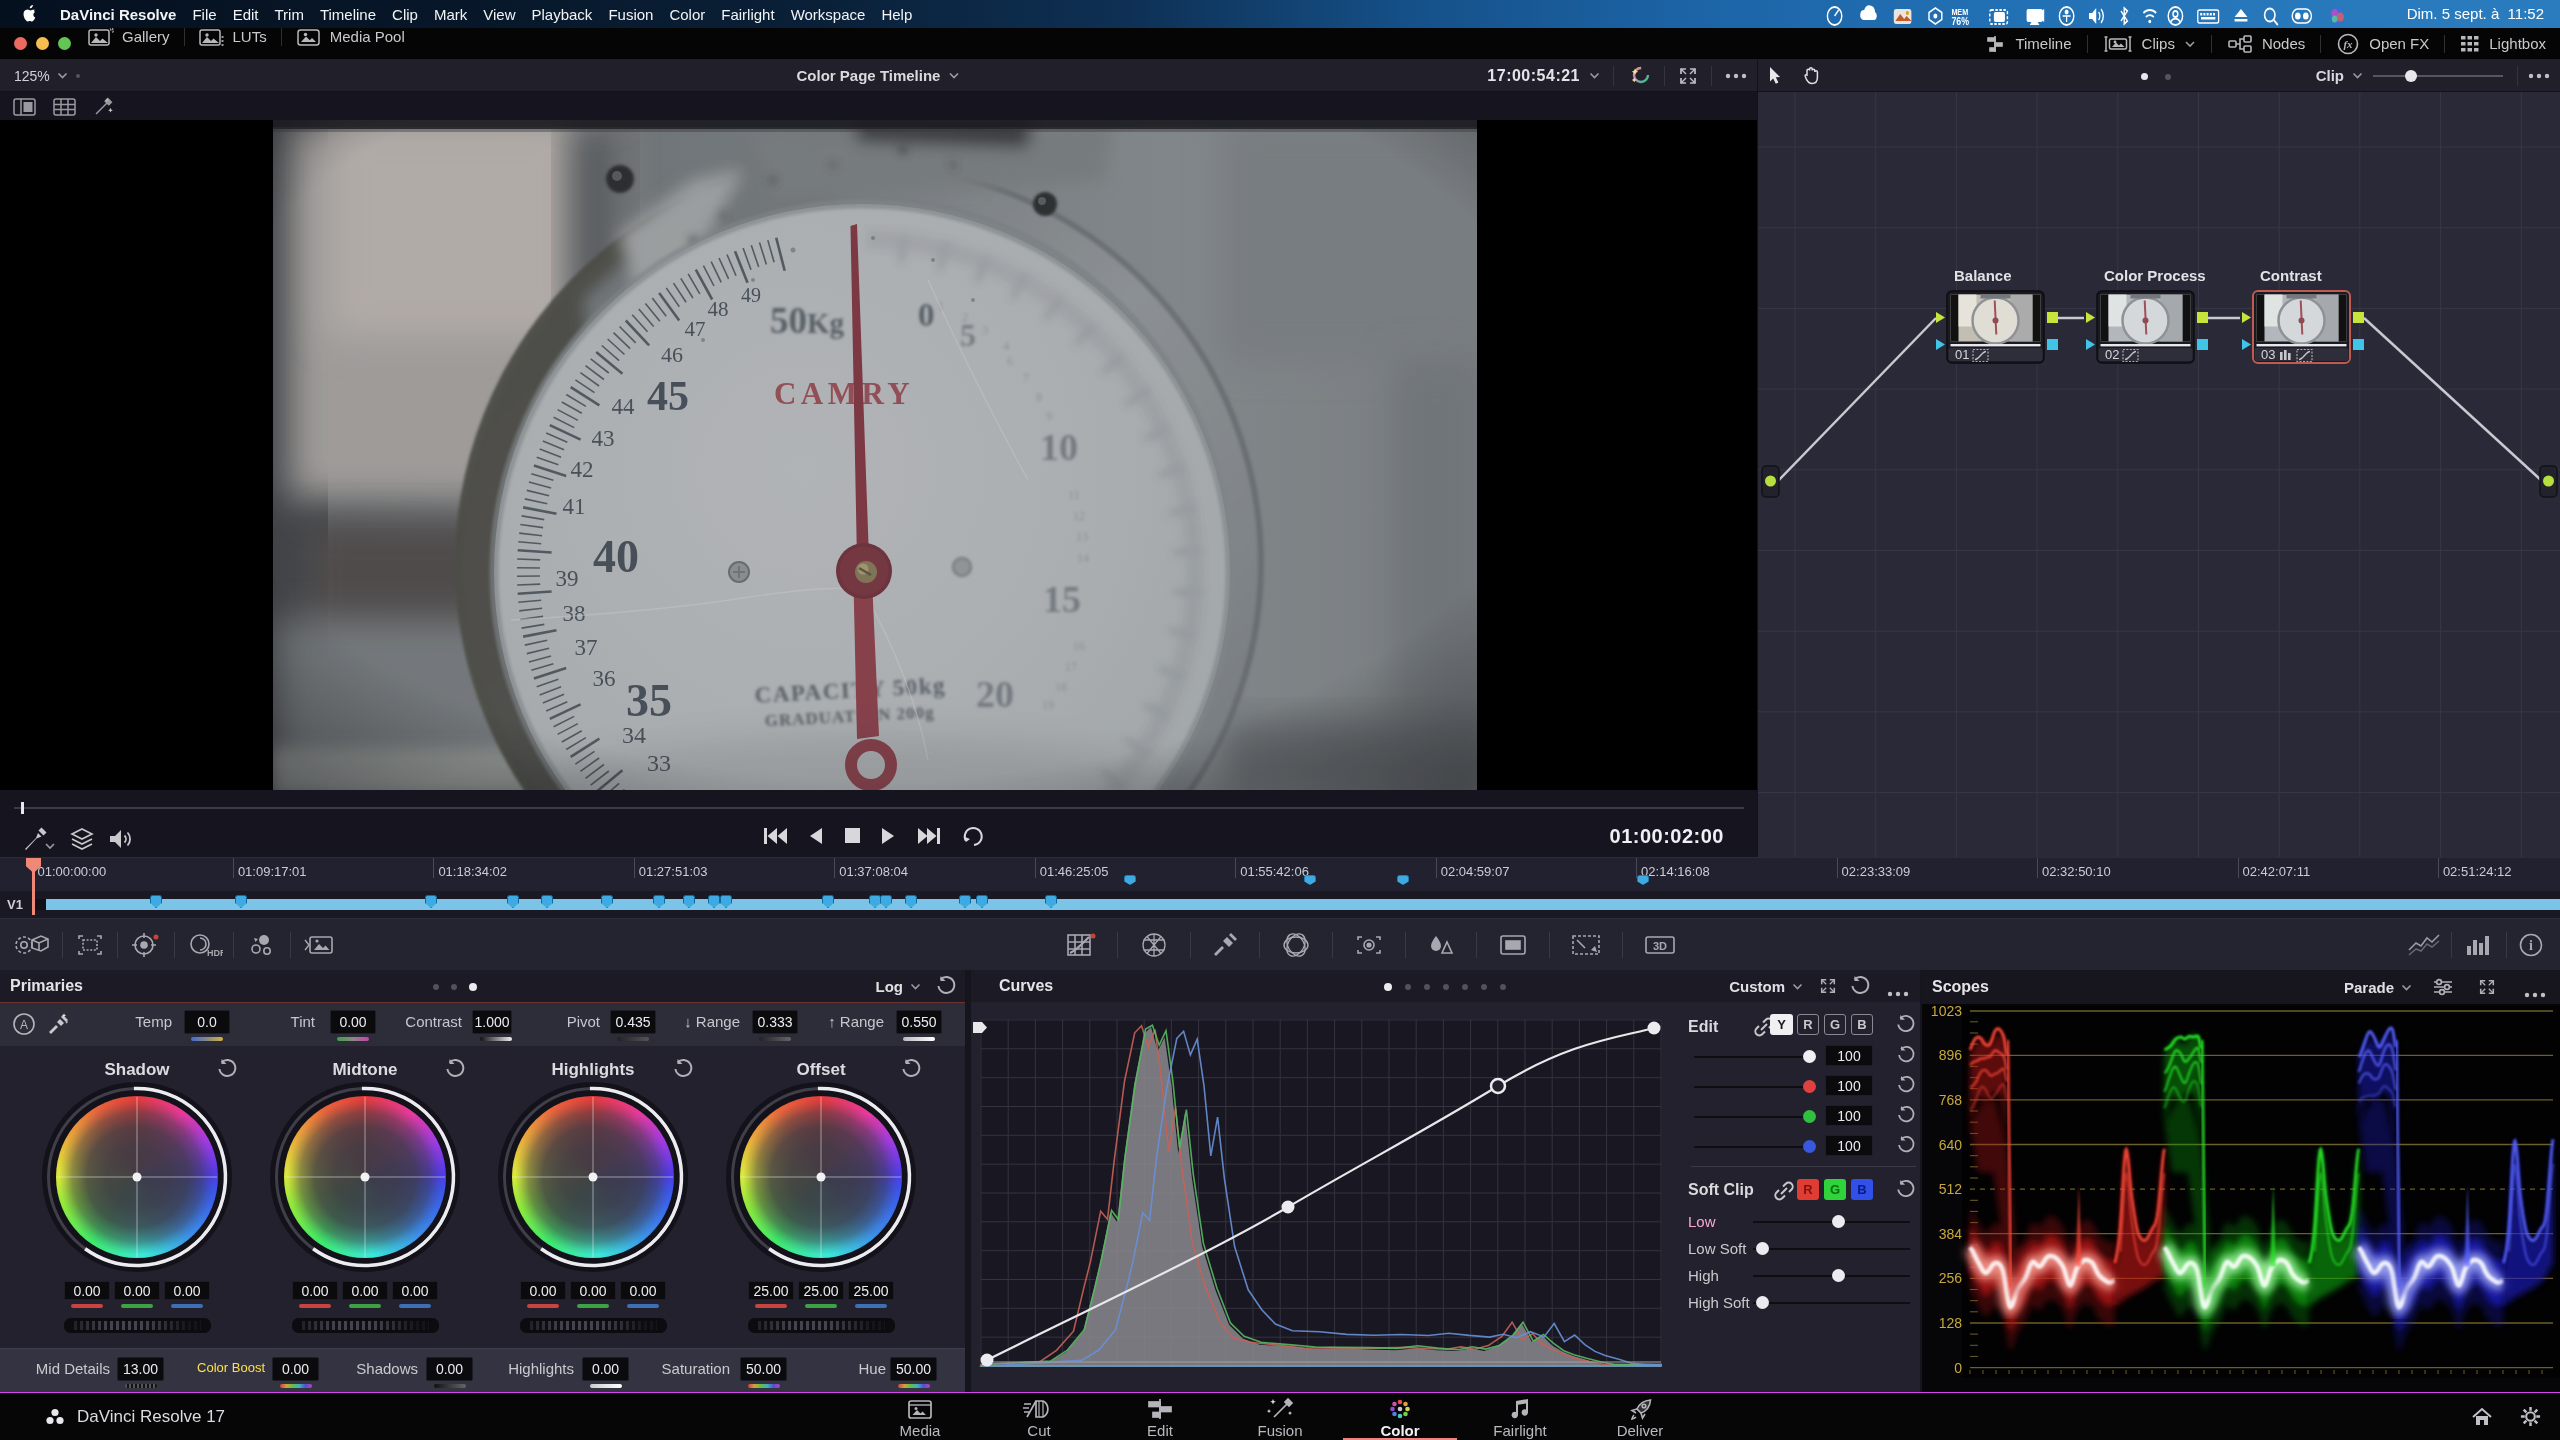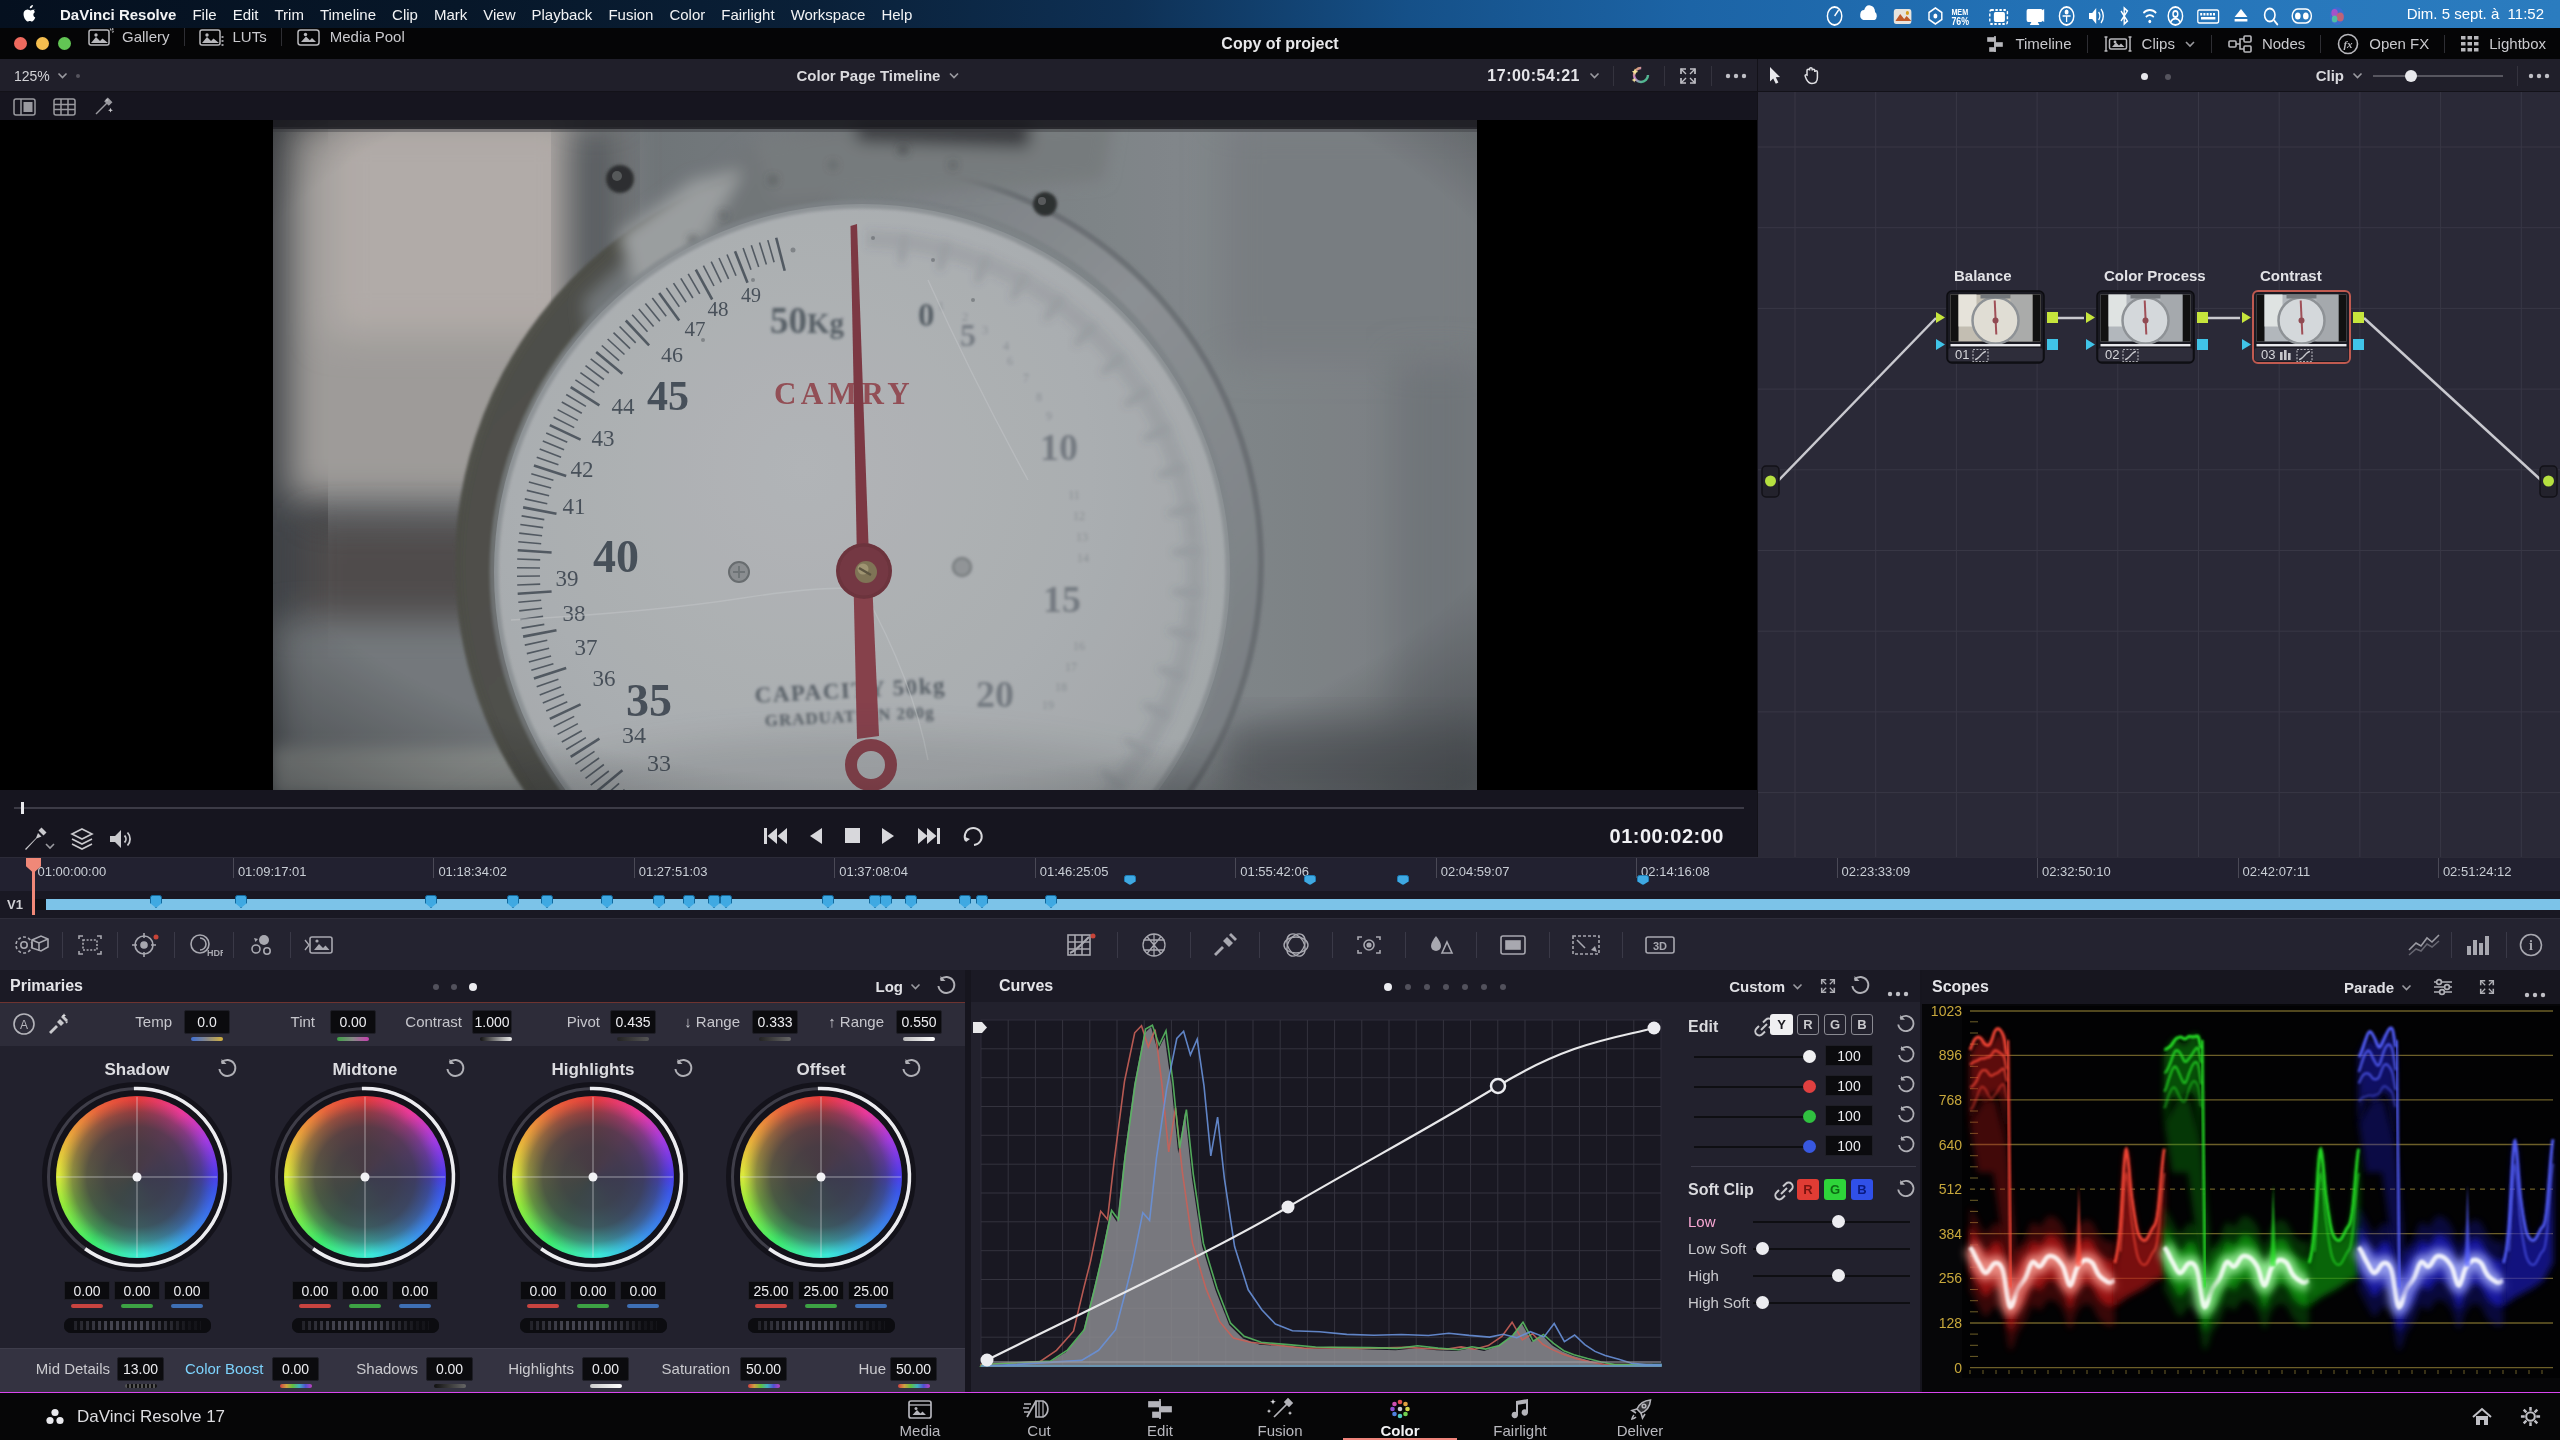--- a/index.html
+++ b/index.html
@@ -151,21 +151,20 @@
         <svg width="26" height="20" viewBox="0 0 26 20">
           <g fill="none" stroke="#b8b8bc" stroke-width="1.5">
             <rect x="2" y="3" width="21" height="15" rx="2.5"></rect>
             <path d="M5 15l5-5.5 3.8 3.8 2.2-2.2 4 3.9z" fill="#b8b8bc" stroke="none"></path>
             <circle cx="9.5" cy="7.5" r="1.7" fill="#b8b8bc" stroke="none"></circle>
           </g>
         </svg>
         <span>Media Pool</span>
       </span>
   </div>
-  <div class="abs" style="left:0;right:0;top:7px;text-align:center;color:#e8e8ea;font-size:16px;font-weight:700">Copy of project</div>
   <div class="row abs" style="right:14px;top:0;height:31px;color:#c9c9cd;font-size:15px">
     <span class="row" style="gap:9px">
         <svg width="22" height="20" viewBox="0 0 22 20">
           <g stroke="#b8b8bc" stroke-width="1.6" fill="#b8b8bc">
             <path d="M11 2v16" fill="none"></path>
             <rect x="4" y="4" width="7" height="3"></rect>
             <rect x="11" y="9" width="7" height="3"></rect>
             <rect x="6" y="14" width="5" height="3"></rect>
           </g>
         </svg>
@@ -1311,21 +1310,21 @@
   <div class="abs" style="left:848px;top:311px;width:46px;height:19px;background:#0b0b0e;border:1px solid #1e1e26;color:#ececf0;font-size:14px;text-align:center;line-height:18px">25.00</div>
   <div class="abs" style="left:855px;top:334px;width:32px;height:4px;border-radius:2px;background:#3e6fb4"></div>
   <div class="abs" style="left:748px;top:348px;width:147px;height:15px;border-radius:7px;background:#0c0c10;overflow:hidden">
     <div class="abs" style="left:10px;top:3px;width:127px;height:9px;background:repeating-linear-gradient(90deg, #4a4a56 0 3px, #101014 3px 6px);opacity:0.9"></div>
     <div class="abs" style="left:0;top:0;width:147px;height:15px;background:linear-gradient(90deg, rgba(12,12,16,0.8), rgba(12,12,16,0) 30%, rgba(12,12,16,0) 55%, rgba(12,12,16,0.85) 85%)"></div>
   </div>
     <div class="abs" style="left:0;top:378px;width:965px;height:44px;background:#343341;border-top:1px solid #3e3d4b">
     <div class="abs" style="left:30px;top:11px;width:80px;text-align:right;color:#cacace;font-size:15px">Mid Details</div>
     <div class="abs" style="left:117px;top:8px;width:47px;height:24px;background:#0b0b0e;border:1px solid #1e1e26;border-radius:2px;color:#ececf0;font-size:14px;text-align:center;line-height:23px">13.00</div>
     <div class="abs" style="left:125px;top:35px;width:32px;height:4px;border-radius:2px;background:repeating-linear-gradient(90deg,#555 0 2px,#111 2px 4px)"></div>
-    <div class="abs" style="left:185px;top:11px;width:80px;color:#7dd3fc;font-size:15px">Color Boost</div>
+    <div class="abs" style="left:185px;top:11px;width:80px;text-align:right;color:#fde047;font-size:13px">Color Boost</div>
     <div class="abs" style="left:272px;top:8px;width:47px;height:24px;background:#0b0b0e;border:1px solid #1e1e26;border-radius:2px;color:#ececf0;font-size:14px;text-align:center;line-height:23px">0.00</div>
     <div class="abs" style="left:280px;top:35px;width:32px;height:4px;border-radius:2px;background:linear-gradient(90deg,#d04040,#d0a040,#60c040,#40b0c0,#5050d0,#c040c0)"></div>
     <div class="abs" style="left:350px;top:11px;width:68px;text-align:right;color:#cacace;font-size:15px">Shadows</div>
     <div class="abs" style="left:426px;top:8px;width:47px;height:24px;background:#0b0b0e;border:1px solid #1e1e26;border-radius:2px;color:#ececf0;font-size:14px;text-align:center;line-height:23px">0.00</div>
     <div class="abs" style="left:434px;top:35px;width:32px;height:4px;border-radius:2px;background:linear-gradient(90deg,#111,#666)"></div>
     <div class="abs" style="left:500px;top:11px;width:74px;text-align:right;color:#cacace;font-size:15px">Highlights</div>
     <div class="abs" style="left:582px;top:8px;width:47px;height:24px;background:#0b0b0e;border:1px solid #1e1e26;border-radius:2px;color:#ececf0;font-size:14px;text-align:center;line-height:23px">0.00</div>
     <div class="abs" style="left:590px;top:35px;width:32px;height:4px;border-radius:2px;background:linear-gradient(90deg,#ccc,#fff)"></div>
     <div class="abs" style="left:650px;top:11px;width:80px;text-align:right;color:#cacace;font-size:15px">Saturation</div>
     <div class="abs" style="left:740px;top:8px;width:47px;height:24px;background:#0b0b0e;border:1px solid #1e1e26;border-radius:2px;color:#ececf0;font-size:14px;text-align:center;line-height:23px">50.00</div>

